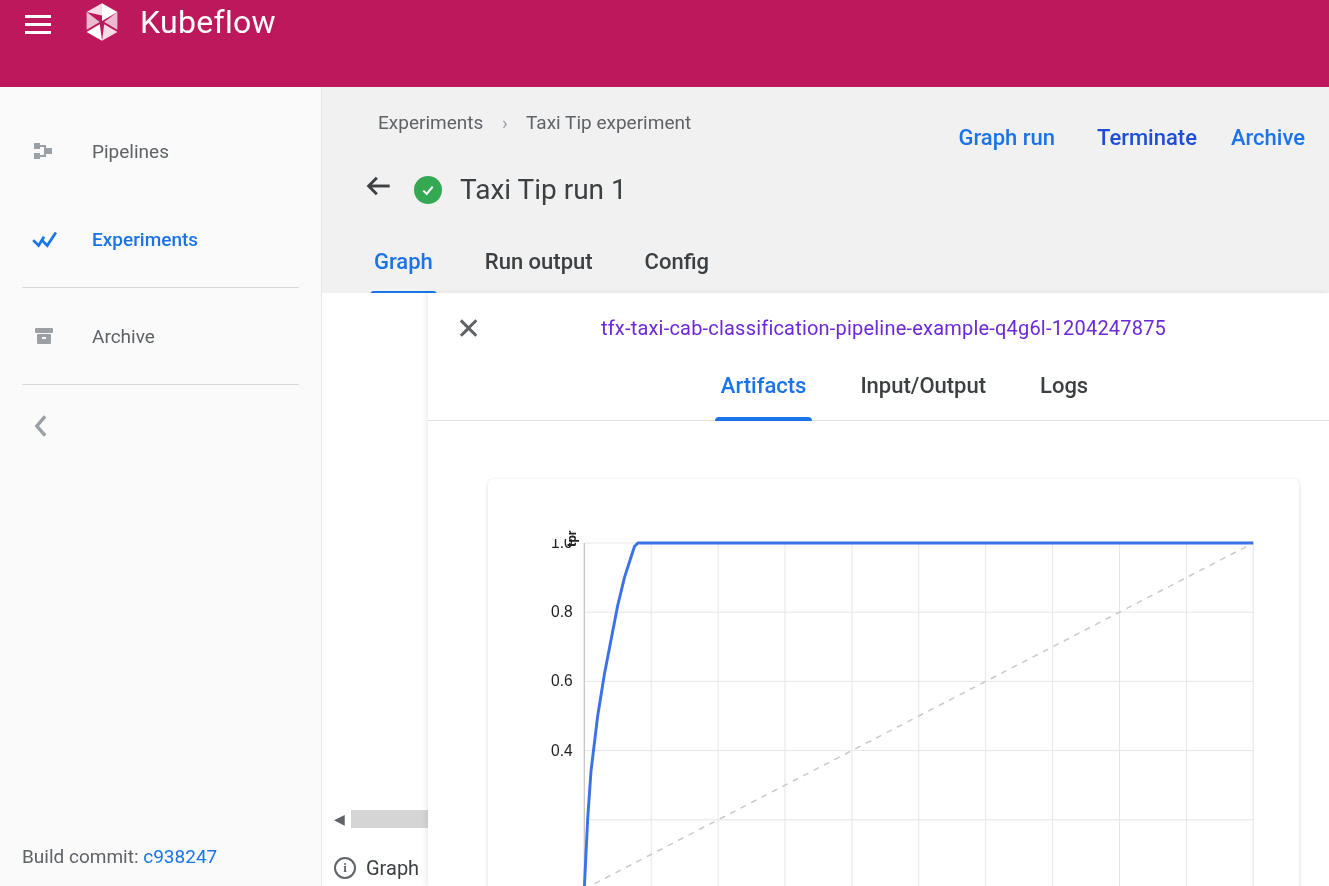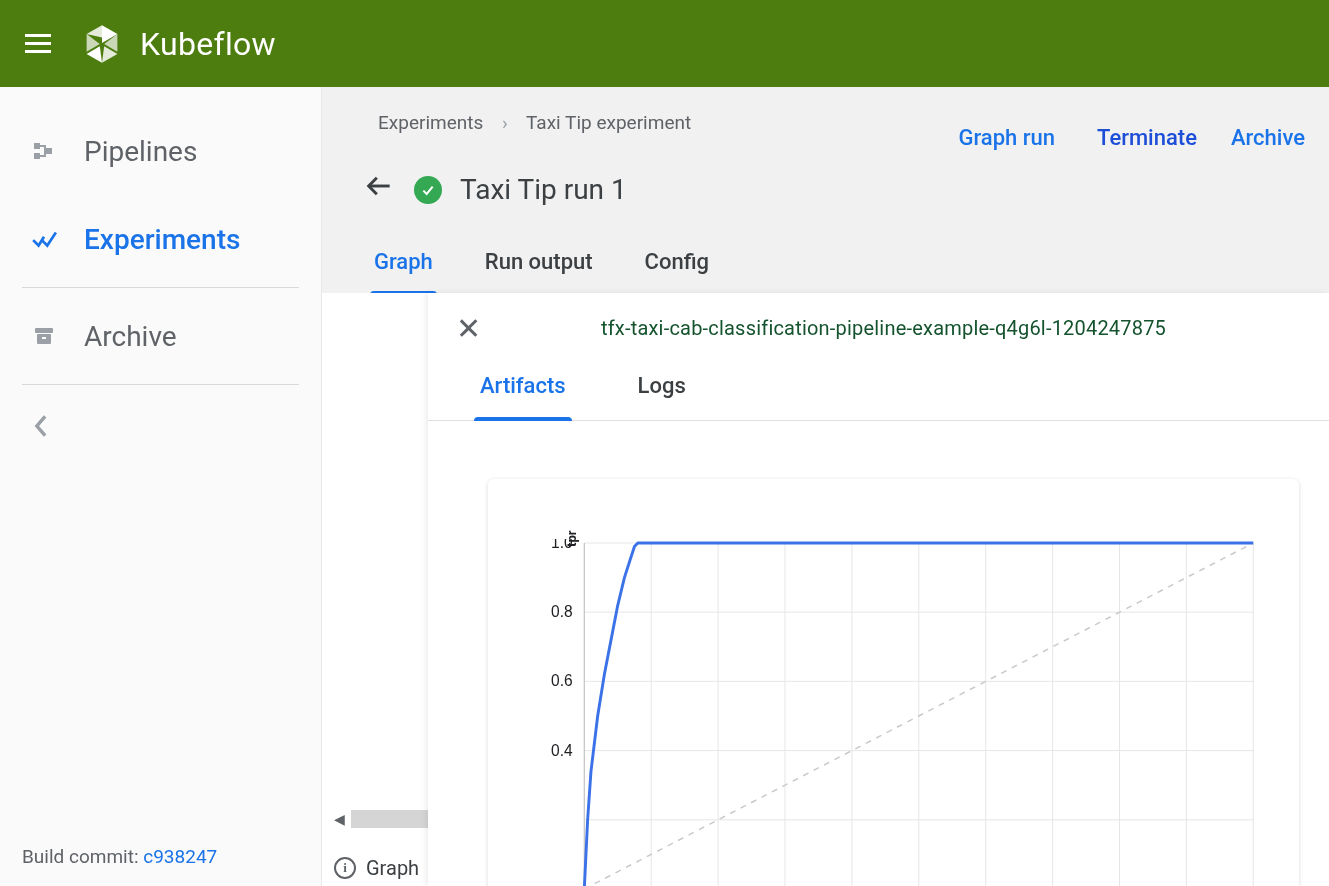--- a/index.html
+++ b/index.html
@@ -1,29 +1,29 @@
 <!DOCTYPE html>
 <html><head>
 <meta charset="utf-8">
 <style>
   * { box-sizing: border-box; margin: 0; padding: 0; }
   html, body { width: 1329px; height: 886px; font-family: "Google Sans", "Roboto", "Helvetica Neue", Arial, sans-serif; color:#3c4043; overflow:hidden; background:#fff;}
   
-  .appbar { height:87px; background:#4d7c0f; display:flex; align-items:center; padding:0 14px; color:#fff;}
+  .appbar { height:87px; background:#be185d; display:flex; align-items:flex-start; padding:0 14px; color:#fff;}
   .hamburger { width:48px; height:48px; display:flex; align-items:center; justify-content:center; cursor:pointer;}
   .hamburger .b { width:26px; height:3px; background:#fff; position:relative;}
   .hamburger .b::before,.hamburger .b::after{content:"";position:absolute;left:0;width:26px;height:3px;background:#fff;}
   .hamburger .b::before{top:-8px;} .hamburger .b::after{top:8px;}
   .brand { display:flex; align-items:center; gap:16px; margin-left:18px;}
   .brand-name{font-size:32px; font-weight:400; letter-spacing:.3px;}
   .logo{width:44px;height:44px;}
   
   .shell{display:flex; height:calc(886px - 87px);}
   .sidebar{width:322px; background:#fafafa; border-right:1px solid #e8e8e8; position:relative; padding-top:34px;}
-  .nav-item{display:flex;align-items:center;gap:26px;height:60px;padding:0 30px;font-size:28px;color:#5f6368;cursor:pointer;}
+  .nav-item{display:flex;align-items:center;gap:34px;height:60px;padding:0 30px;font-size:19px;color:#5f6368;cursor:pointer;}
   .nav-item.active{color:#1a73e8;font-weight:500;}
   .nav-item .ic{width:28px;height:28px;display:flex;align-items:center;justify-content:center;flex-shrink:0;}
   .nav-sep{height:1px;background:#d9d9d9;margin:18px 22px;}
   .collapse-caret{margin-top:30px;padding-left:34px;color:#9aa0a6;font-size:20px;cursor:pointer;}
   .build{position:absolute;bottom:18px;left:22px;font-size:19px;color:#5f6368;}
   .build a{color:#1a73e8;text-decoration:none;}
   
   .main{flex:1; position:relative; background:#f1f1f1;}
   .crumb-row{display:flex; align-items:flex-start; justify-content:space-between; padding:20px 24px 0 56px;}
   .crumbs{font-size:19px;color:#5f6368; padding-top:4px; padding-left:0;}
@@ -46,22 +46,22 @@
   .graph-bg{position:absolute;left:0;top:0;bottom:0;width:106px;background:#fff;}
   .bottombar{position:absolute;left:0;right:0;bottom:0;height:82px;display:flex;align-items:center;gap:14px;padding-left:12px;}
   .bottombar .tri{color:#5f6368;font-size:14px;}
   .bottombar .track{width:80px;height:18px;background:#d5d5d5;}
   .bottombar .info{margin-top:28px;display:flex;align-items:center;gap:10px;color:#3c4043;font-size:20px;}
   .info-circle{width:22px;height:22px;border:2px solid #5f6368;border-radius:50%;display:flex;align-items:center;justify-content:center;font-size:13px;font-weight:700;color:#5f6368;font-family:serif;}
   
   .panel{position:absolute;top:0;left:106px;right:0;bottom:0;background:#fff;box-shadow:-2px 0 6px rgba(0,0,0,.08);}
   .panel-head{display:flex;align-items:center;height:70px;padding:0 28px;gap:20px;}
   .close-x{font-size:30px;color:#5f6368;cursor:pointer;width:30px;}
-  .panel-title{flex:1;text-align:center;font-size:20px;color:#14532d;letter-spacing:.2px;padding-right:40px;}
-  .panel-tabs{display:flex;gap:72px;padding:0 0 0 52px;border-bottom:1px solid #e0e0e0;}
+  .panel-title{flex:1;text-align:center;font-size:20px;color:#6d28d9;letter-spacing:.2px;padding-right:40px;}
+  .panel-tabs{display:flex;gap:54px;padding:0 0 0 52px;border-bottom:1px solid #e0e0e0;justify-content:center;}
   .ptab{font-size:22px;font-weight:500;color:#3c4043;padding:10px 0 22px;cursor:pointer;position:relative;}
   .ptab.active{color:#1a73e8;}
   .ptab.active::after{content:"";position:absolute;left:-6px;right:-6px;bottom:-1px;height:4px;background:#1a73e8;border-radius:4px 4px 0 0;}
   
   .card{position:absolute;left:60px;right:30px;top:186px;bottom:-80px;background:#fff;border-radius:6px;box-shadow:0 1px 4px rgba(0,0,0,.15);padding:30px 36px 20px;}
   .card-head{display:flex;justify-content:space-between;align-items:center;}
   .card-title{font-size:20px;font-weight:700;color:#202124;}
   .popout{width:24px;height:24px;color:#1a73e8;cursor:pointer;}
   .chart{position:relative;margin-top:30px;height:360px;}
   .chart svg{width:100%;height:100%;}
@@ -186,20 +186,21 @@
         </div>
       </div>
 
       <div class="panel">
         <div class="panel-head">
           <span class="close-x">✕</span>
           <span class="panel-title">tfx-taxi-cab-classification-pipeline-example-q4g6l-1204247875</span>
         </div>
         <div class="panel-tabs">
           <div class="ptab active">Artifacts</div>
+          <div class="ptab">Input/Output</div>
           <div class="ptab">Logs</div>
         </div>
 
         <div class="card">
           <div class="chart">
             <span class="ylabel-rot">tpr</span>
             <svg id="roc-svg" viewBox="0 0 760 360" preserveAspectRatio="none">
                 <line x1="62" y1="4" x2="62" y2="350" stroke="#e6e6e6" stroke-width="1"></line>
                 <line x1="130.8" y1="4" x2="130.8" y2="350" stroke="#e6e6e6" stroke-width="1"></line>
                 <line x1="199.6" y1="4" x2="199.6" y2="350" stroke="#e6e6e6" stroke-width="1"></line>

